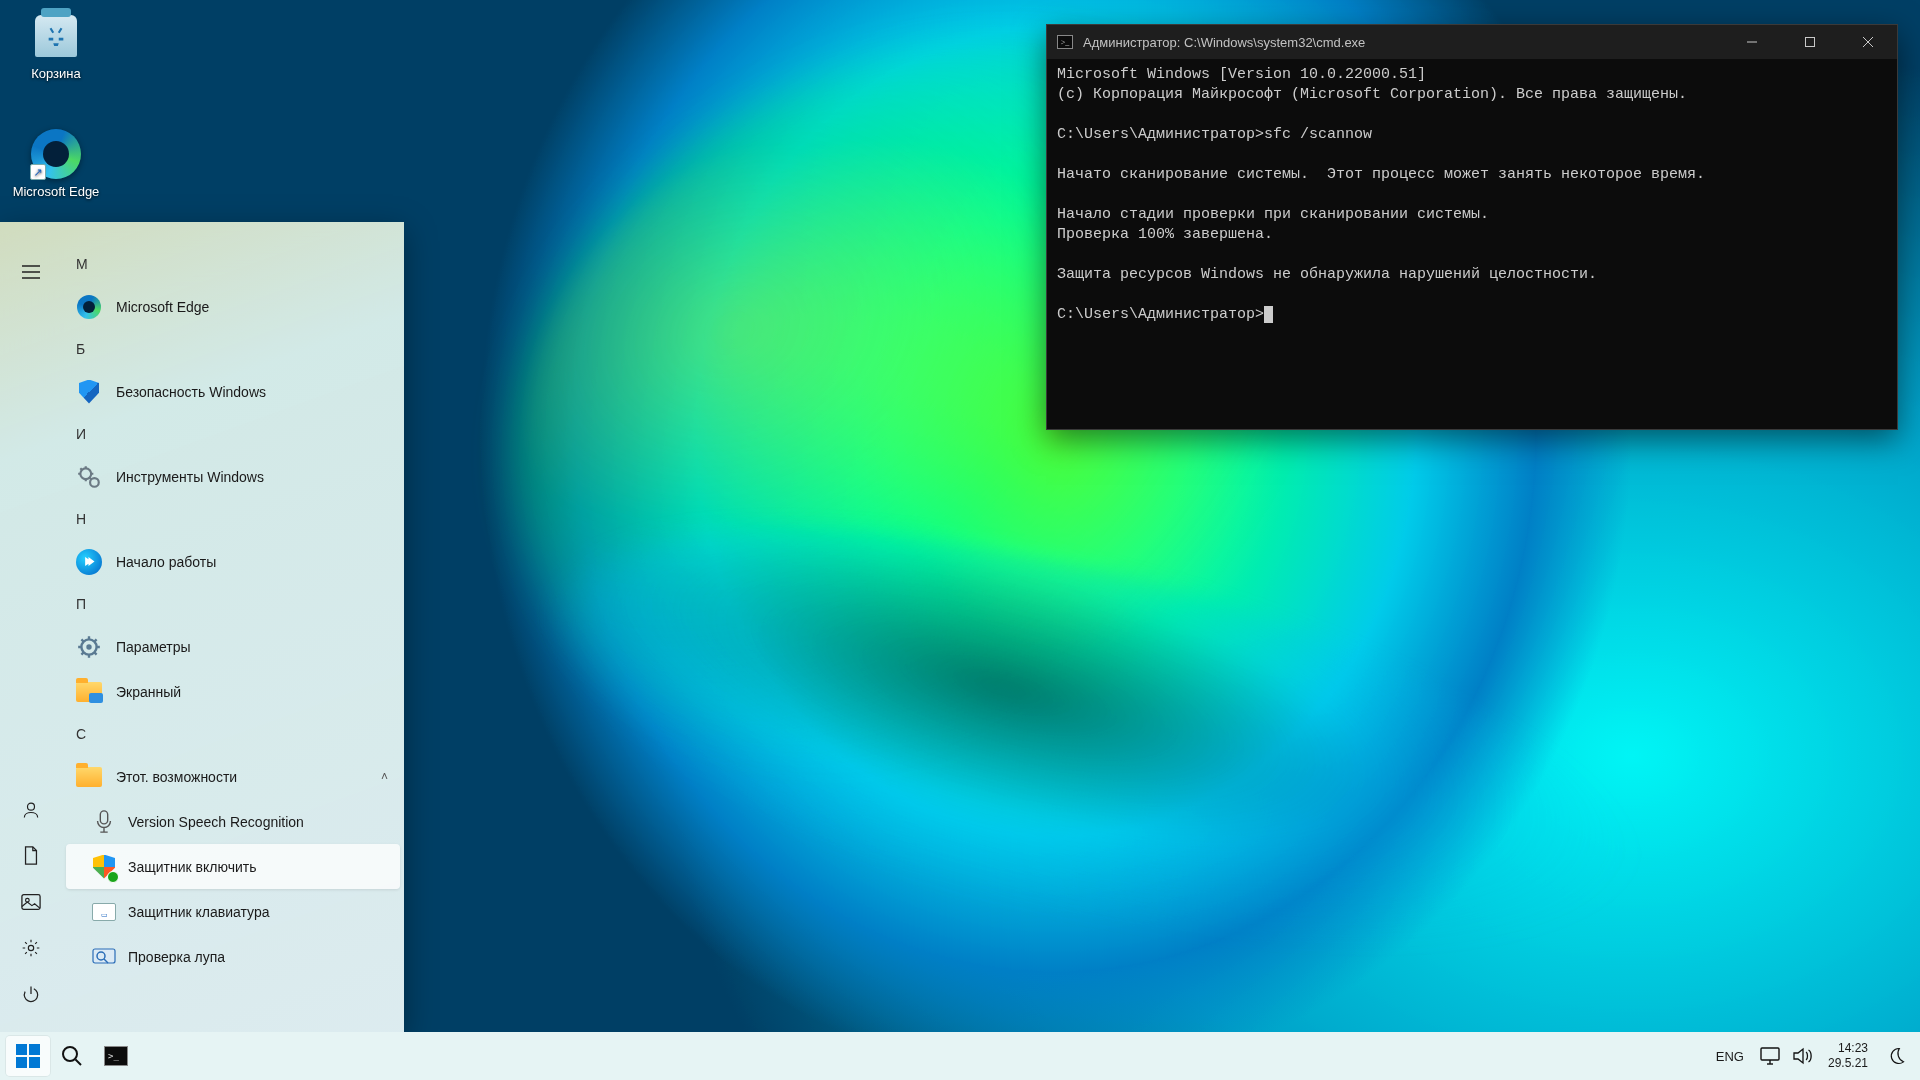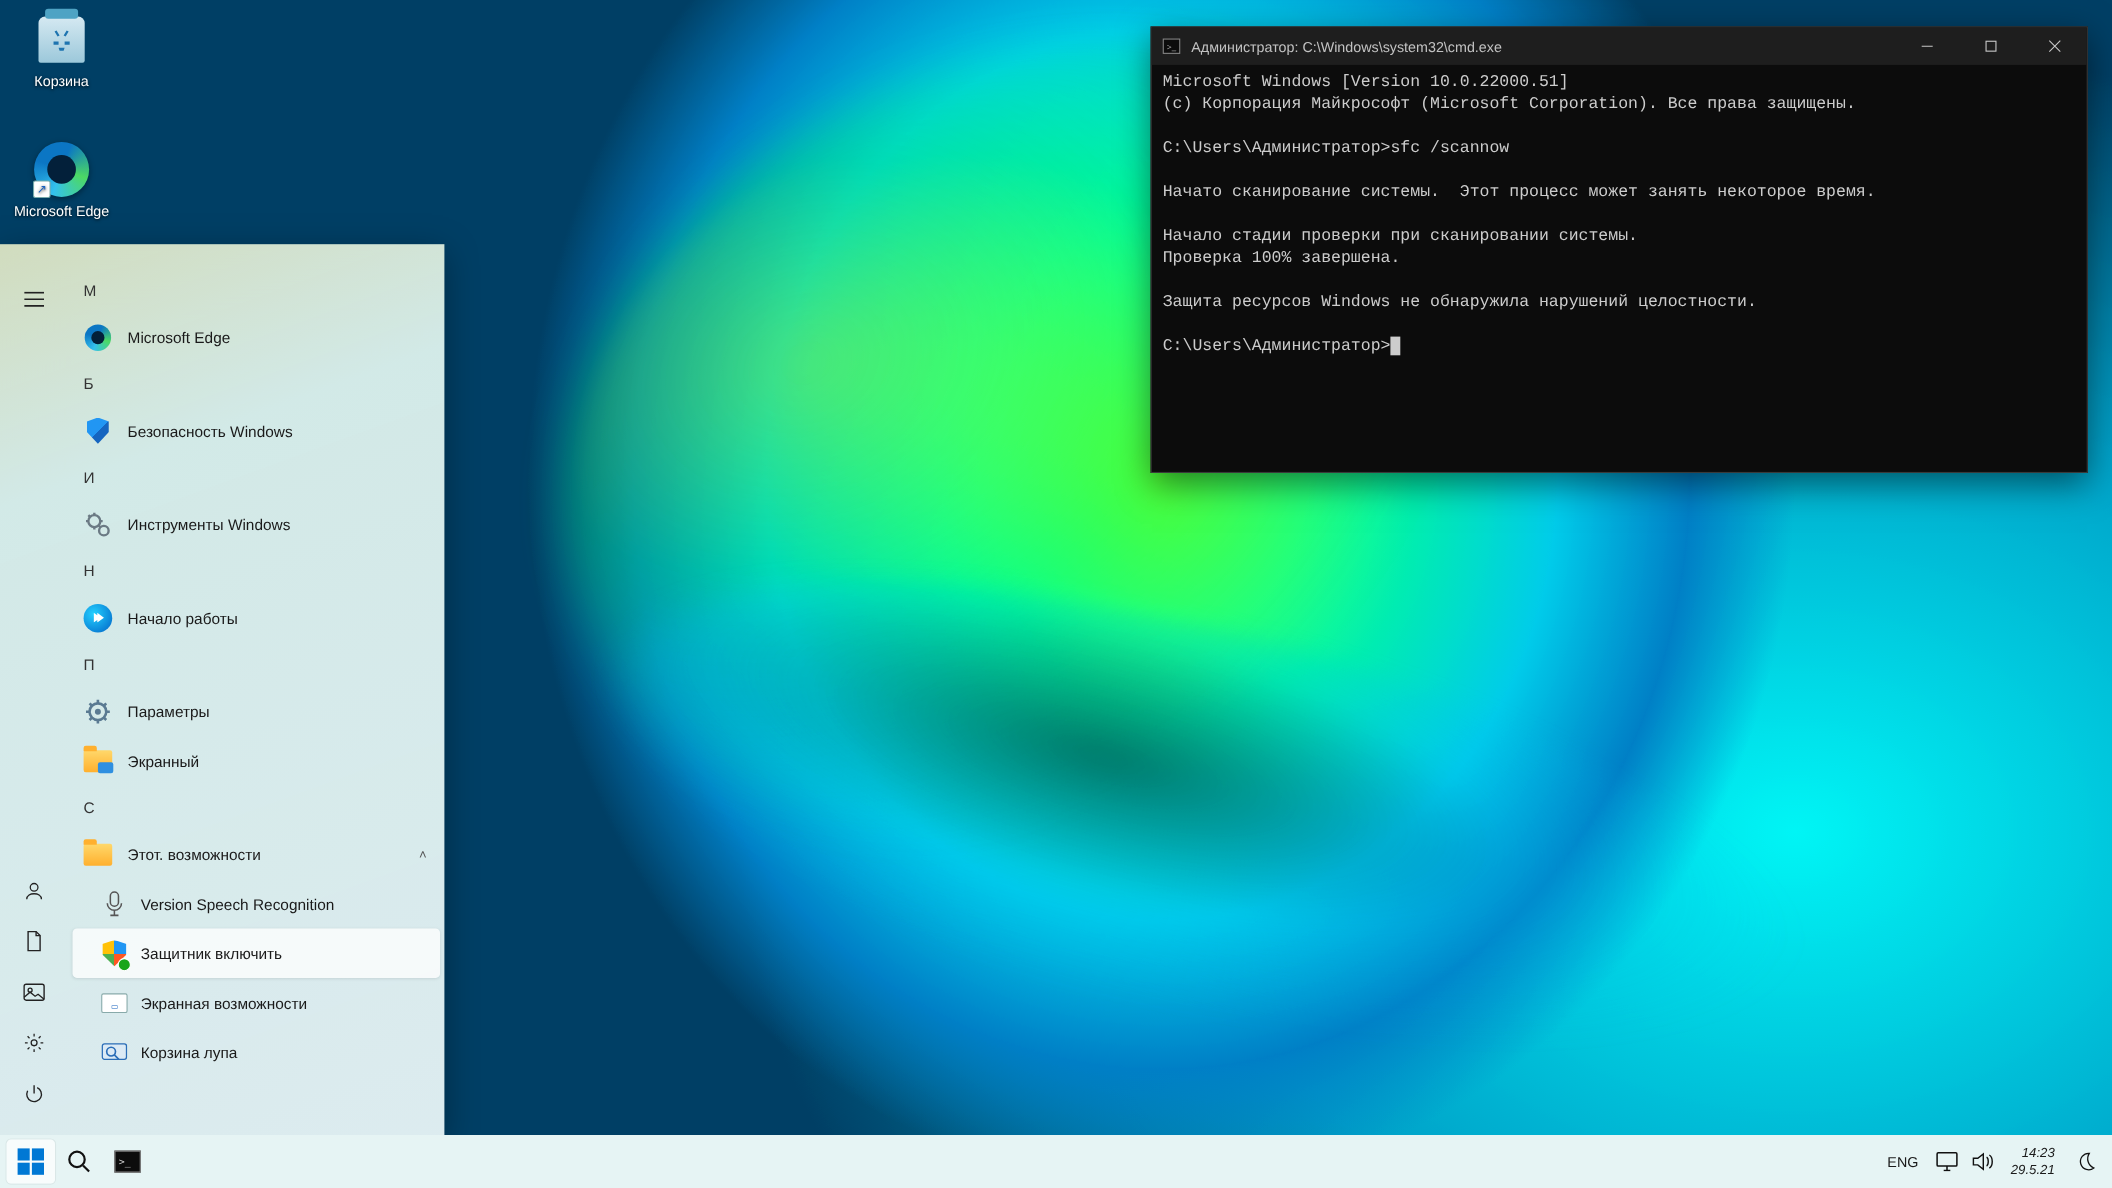--- a/index.html
+++ b/index.html
@@ -29,21 +29,21 @@
   .edge-big:after{ content:""; position:absolute; left:12px; top:12px; width:26px; height:26px; border-radius:50%; background:#03203a; }
   .shortcut{ position:absolute; left:0; bottom:0; width:16px; height:16px; background:#fff; border:1px solid #7aa; border-radius:2px; }
   .shortcut:after{ content:"↗"; color:#1860c0; font-size:11px; line-height:14px; display:block; text-align:center; }
 
   
   .taskbar { position:absolute; left:0; right:0; bottom:0; height:48px; background:#e6f4f4; display:flex; align-items:center; padding:0 6px; font-size:13px; color:#1a1a1a; }
   .tb-btn { width:44px; height:40px; display:flex; align-items:center; justify-content:center; border-radius:4px; position:relative; }
   .tb-btn.active{ background:rgba(255,255,255,.7); box-shadow:0 0 0 1px rgba(0,0,0,.05); }
   .tb-spacer{ flex:1; }
   .tb-txt{ padding:0 10px; }
-  .clock{ text-align:right; font-size:12px; line-height:15px; padding:0 10px;font-style:italic; }
+  .clock{ text-align:right; font-size:12px; line-height:15px; padding:0 10px; }
   .winlogo{ width:24px; height:24px; display:grid; grid-template-columns:1fr 1fr; grid-template-rows:1fr 1fr; gap:2px; }
   .winlogo span{ background:#0078d4; }
   .cmd-ico{ width:24px; height:20px; background:#0c0c0c; border:1px solid #888; position:relative; }
   .cmd-ico:after{ content:">_"; color:#ddd; font:9px/18px Consolas,monospace; padding-left:3px; }
 
   
   .start {
     position:absolute; left:0; bottom:48px; width:404px; height:810px;
     background:linear-gradient(160deg, rgba(255,255,210,.82) 0%, rgba(228,248,242,.92) 25%, rgba(232,245,247,.95) 100%);
     backdrop-filter:blur(30px);
@@ -241,31 +241,31 @@
               <div class="i-shield2"></div>
               <div class="chk" style="position:absolute;right:-4px;bottom:-4px;width:12px;height:12px;border-radius:50%;background:#1aa51a;border:1.5px solid #fff"></div>
             </div>
           </span>
           <span class="lbl">Защитник включить</span>
         </div>
         <div class="app ">
           <span class="aico">
             <div class="i-kb"></div>
           </span>
-          <span class="lbl">Экранная возможности</span>
+          <span class="lbl">Защитник клавиатура</span>
         </div>
         <div class="app ">
           <span class="aico">
             <svg width="24" height="24" viewBox="0 0 24 24" class="i-mag">
               <rect x="1" y="4" width="22" height="14" rx="2" fill="#dbeaf5" stroke="currentColor" stroke-width="1.2"></rect>
               <circle cx="9" cy="11" r="4" fill="none" stroke="currentColor" stroke-width="1.5"></circle>
               <line x1="12" y1="14" x2="16" y2="18" stroke="currentColor" stroke-width="1.5"></line>
             </svg>
           </span>
-          <span class="lbl">Корзина лупа</span>
+          <span class="lbl">Проверка лупа</span>
         </div>
       </div>
     </div>
 </div>
 
 <div class="cmdwin">
   <div class="cmdtitle">
     <span class="cico">&gt;_</span>
     <span>Администратор: C:\Windows\system32\cmd.exe</span>
     <span class="tspacer"></span>

